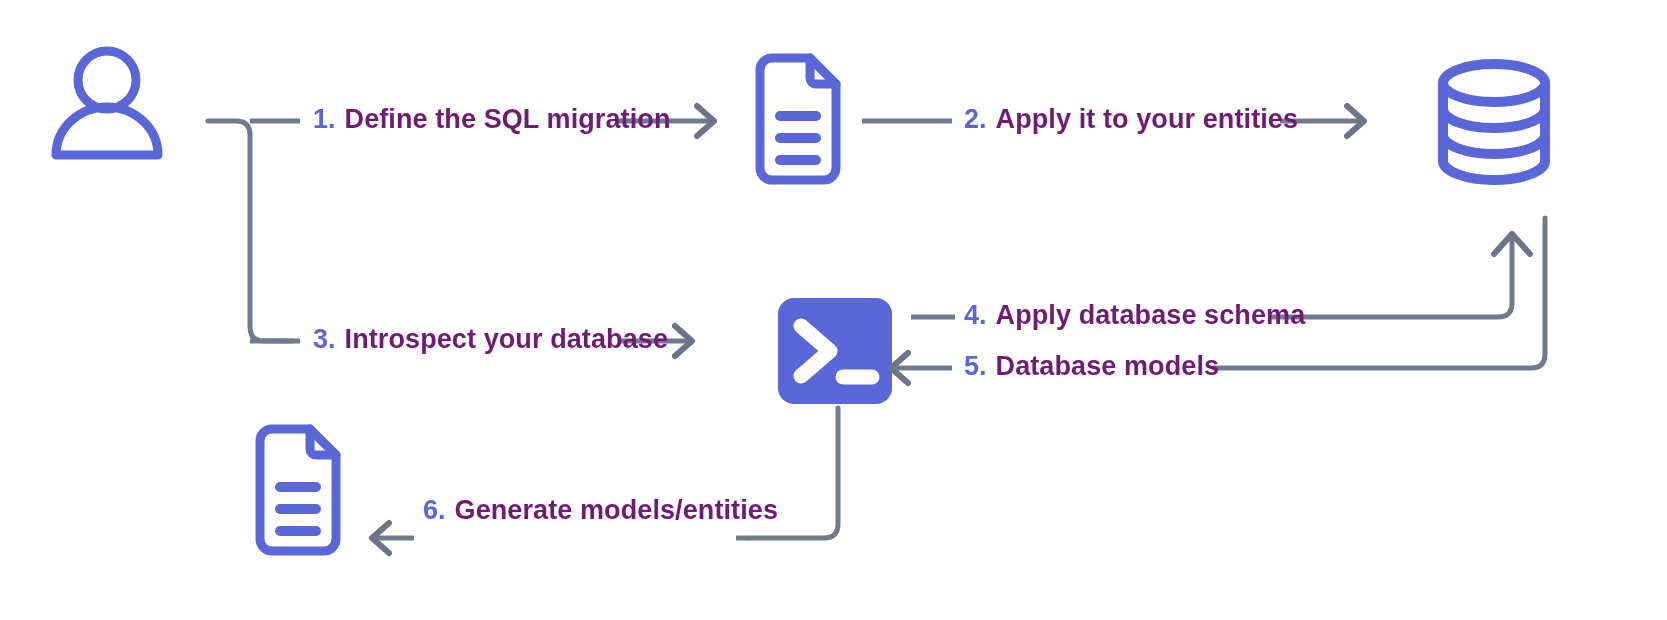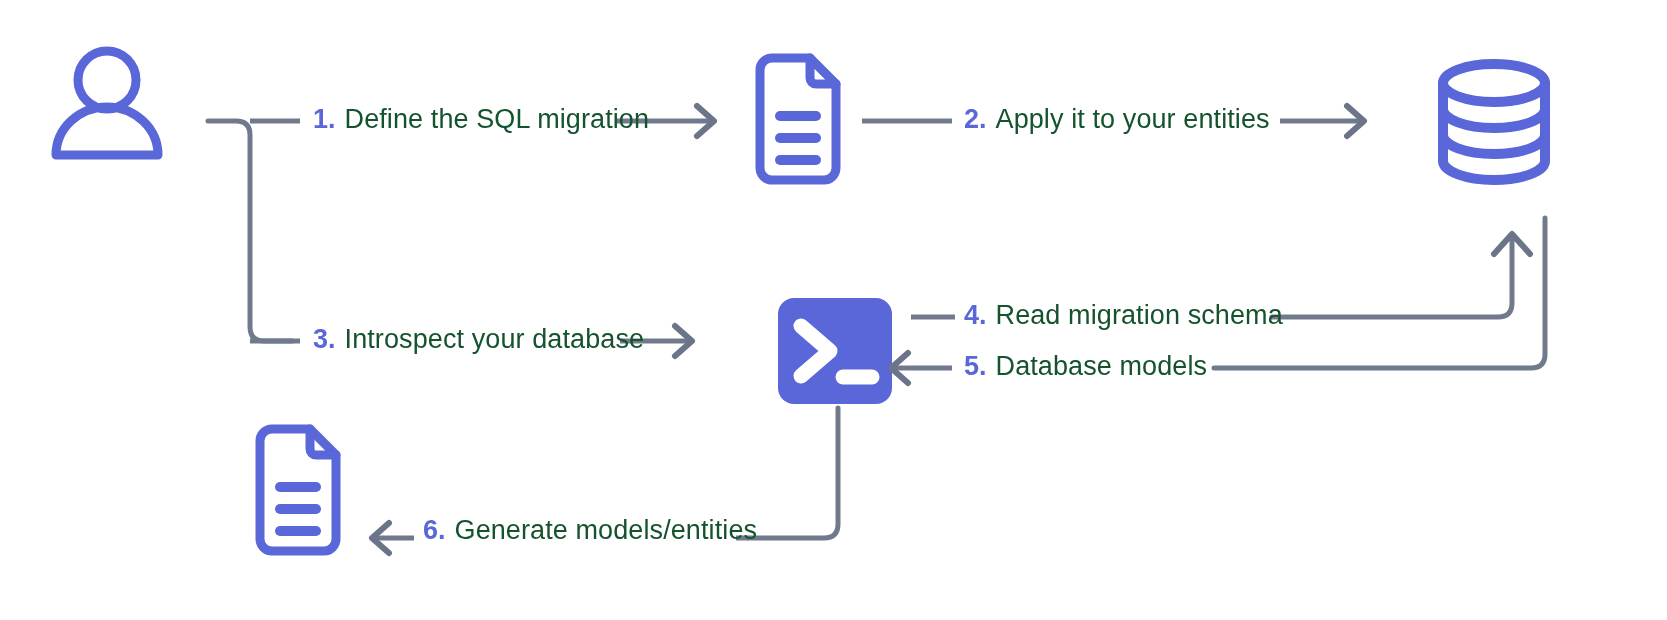--- a/index.html
+++ b/index.html
@@ -33,29 +33,29 @@
     color: #4b5068;
     font-family: "Liberation Sans", sans-serif;
   }
   .step-num {
     color: #5a67d8;
     font-weight: bold;
     margin-right: 9px;
     letter-spacing: 0px;
   }
   .step-text {
-    color: #14532d;
-    font-weight: normal;
+    color: #701a75;
+    font-weight: bold;
   }
   #label-1 { left: 313px; top: 106px; }
   #label-2 { left: 964px; top: 106px; }
   #label-3 { left: 313px; top: 326px; }
   #label-4 { left: 964px; top: 302px; }
   #label-5 { left: 964px; top: 353px; }
-  #label-6 { left: 423px; top: 517px; }
+  #label-6 { left: 423px; top: 497px; }
 </style>
 </head>
 <body>
 
 <div id="diagram-root">
 
   <svg id="flow-svg" viewBox="0 0 1667 620">
     <defs>
       <style>
         .ln { stroke: #707a8c; stroke-width: 5; fill: none; stroke-linecap: butt; }
@@ -147,21 +147,21 @@
 
   <div class="step-label" id="label-2">
     <span class="step-num">2.</span><span class="step-text">Apply it to your entities</span>
   </div>
 
   <div class="step-label" id="label-3">
     <span class="step-num">3.</span><span class="step-text">Introspect your database</span>
   </div>
 
   <div class="step-label" id="label-4">
-    <span class="step-num">4.</span><span class="step-text">Read migration schema</span>
+    <span class="step-num">4.</span><span class="step-text">Apply database schema</span>
   </div>
 
   <div class="step-label" id="label-5">
     <span class="step-num">5.</span><span class="step-text">Database models</span>
   </div>
 
   <div class="step-label" id="label-6">
     <span class="step-num">6.</span><span class="step-text">Generate models/entities</span>
   </div>
 

